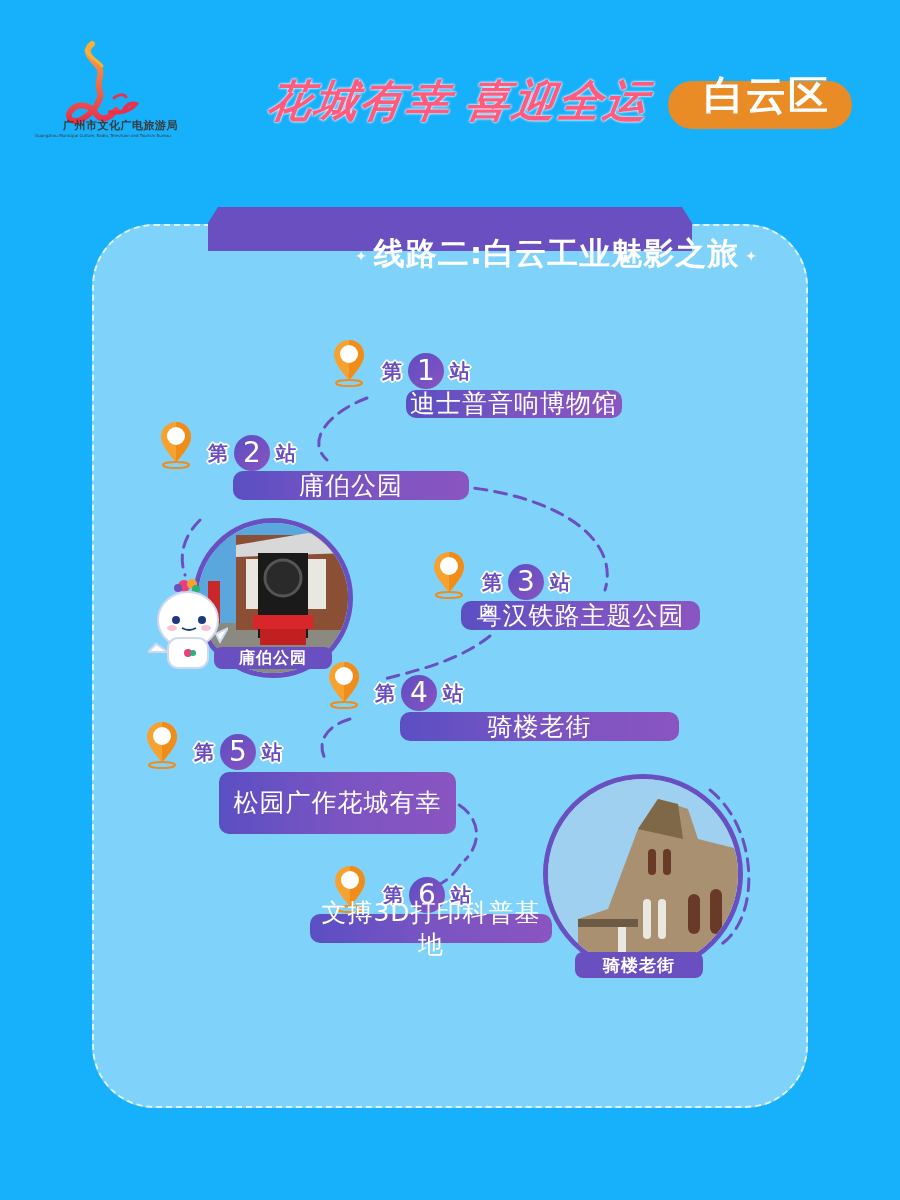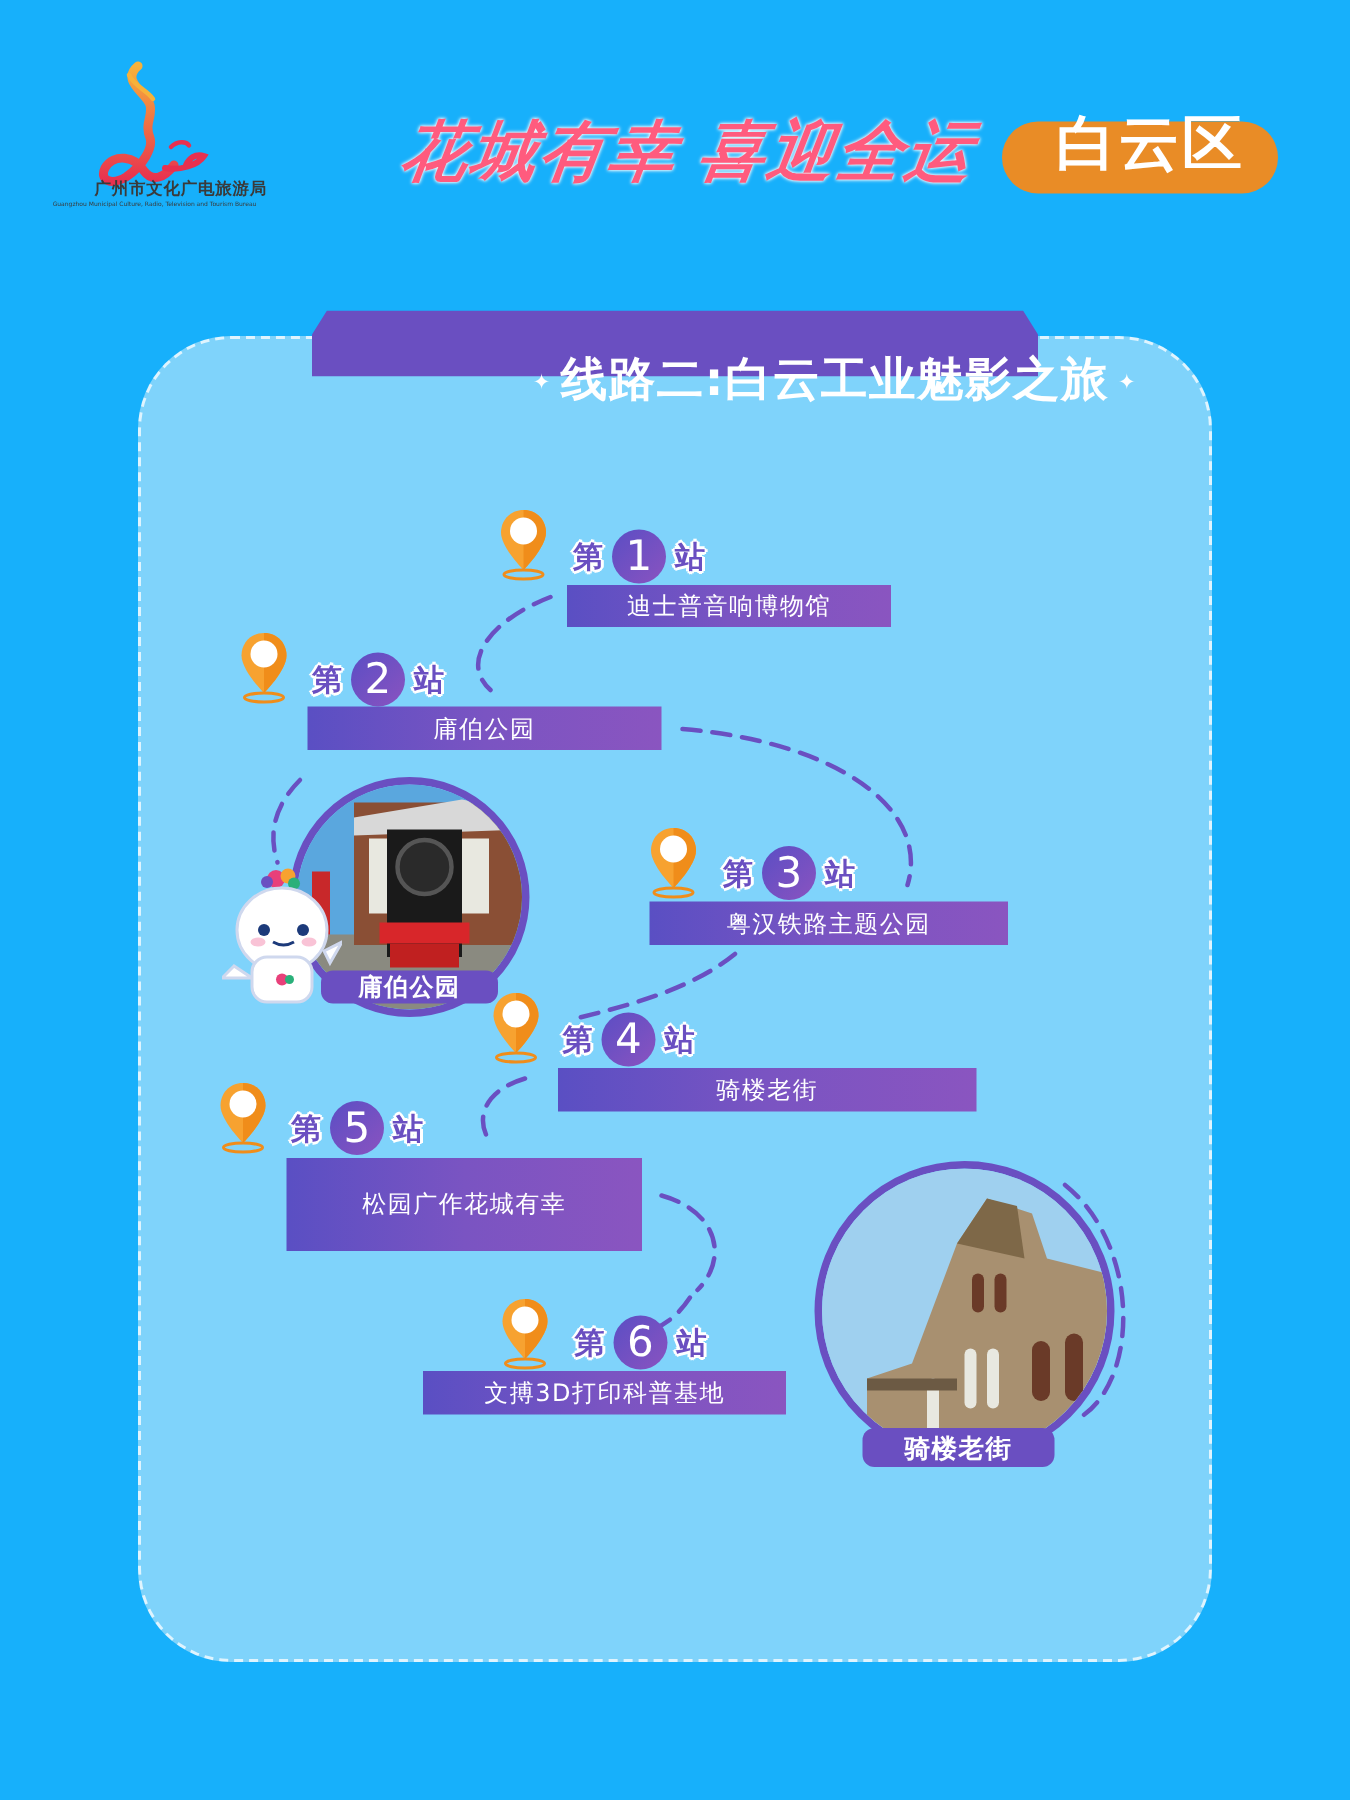--- a/index.html
+++ b/index.html
@@ -30,21 +30,21 @@
   
   .ribbon { left: 208px; top: 207px; width: 484px; height: 44px; }
   .ribbon svg { position: absolute; left: 0; top: 0; }
   .ribbon-text { left: 208px; top: 210px; width: 556px; text-align: right; color: #fff; font-size: 31px; font-weight: bold; letter-spacing: 1px; white-space: nowrap; line-height: 40px; margin-top: 23px; }
   .ribbon-text .star { font-size: 14px; vertical-align: middle; margin: 0 6px; }
 
   
   .stop-label { white-space: nowrap; display: flex; align-items: center; height: 36px; }
   .stop-label .di, .stop-label .zhan { font-size: 20px; color: #6a4fc1; font-weight: bold; text-shadow: -2px 0 #fff, 2px 0 #fff, 0 -2px #fff, 0 2px #fff, -1px -1px #fff, 1px 1px #fff, -1px 1px #fff, 1px -1px #fff; }
   .stop-label .num { display: inline-flex; width: 36px; height: 36px; border-radius: 50%; background: linear-gradient(135deg,#5b4ec4,#8a53c0); color: #fff; font-size: 28px; align-items: center; justify-content: center; margin: 0 6px; line-height: 1; }
-  .name-bar { background: linear-gradient(90deg,#5a4fc3 0%,#7a54c2 50%,#8a55c0 100%); border-radius: 0; color: #fff; font-size: 16px; display: flex; align-items: center; justify-content: center; text-align: center; line-height: 1.25; letter-spacing: 1px; }
+  .name-bar { background: linear-gradient(90deg,#5a4fc3 0%,#7a54c2 50%,#8a55c0 100%); border-radius: 10px; color: #fff; font-size: 25px; display: flex; align-items: center; justify-content: center; text-align: center; line-height: 1.25; letter-spacing: 1px; margin-left: 28px; }
 
   .pin { width: 34px; height: 50px; }
 
   
   .photo { border-radius: 50%; overflow: hidden; }
   .photo-caption { background: #6a4fc1; color: #fff; font-weight: bold; font-size: 16px; border-radius: 8px; display: flex; align-items: center; justify-content: center; letter-spacing: 1px; }
 </style>
 </head>
 <body>
 

